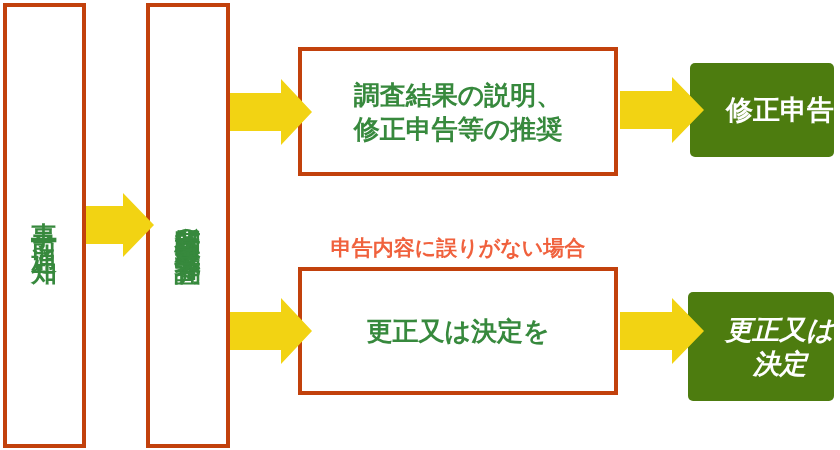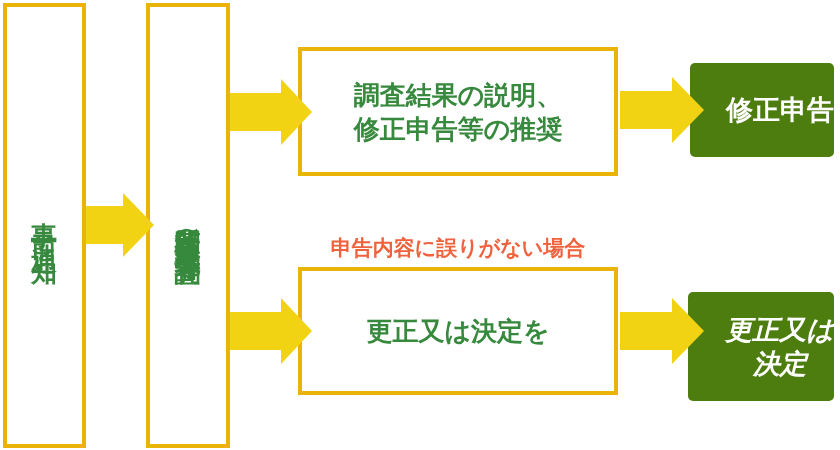--- a/index.html
+++ b/index.html
@@ -12,21 +12,21 @@
     position: relative;
     width: 840px;
     height: 450px;
     background: #ffffff;
     overflow: hidden;
   }
   
   .gbox {
     position: absolute;
     background: #ffffff;
-    border: 4px solid #eab308;
+    border: 4px solid #c2410c;
     box-sizing: border-box;
     display: flex;
     align-items: center;
     justify-content: center;
     z-index: 1;
   }
   .vbox .vtext {
     writing-mode: vertical-rl;
     text-orientation: mixed;
     color: #37893d;

